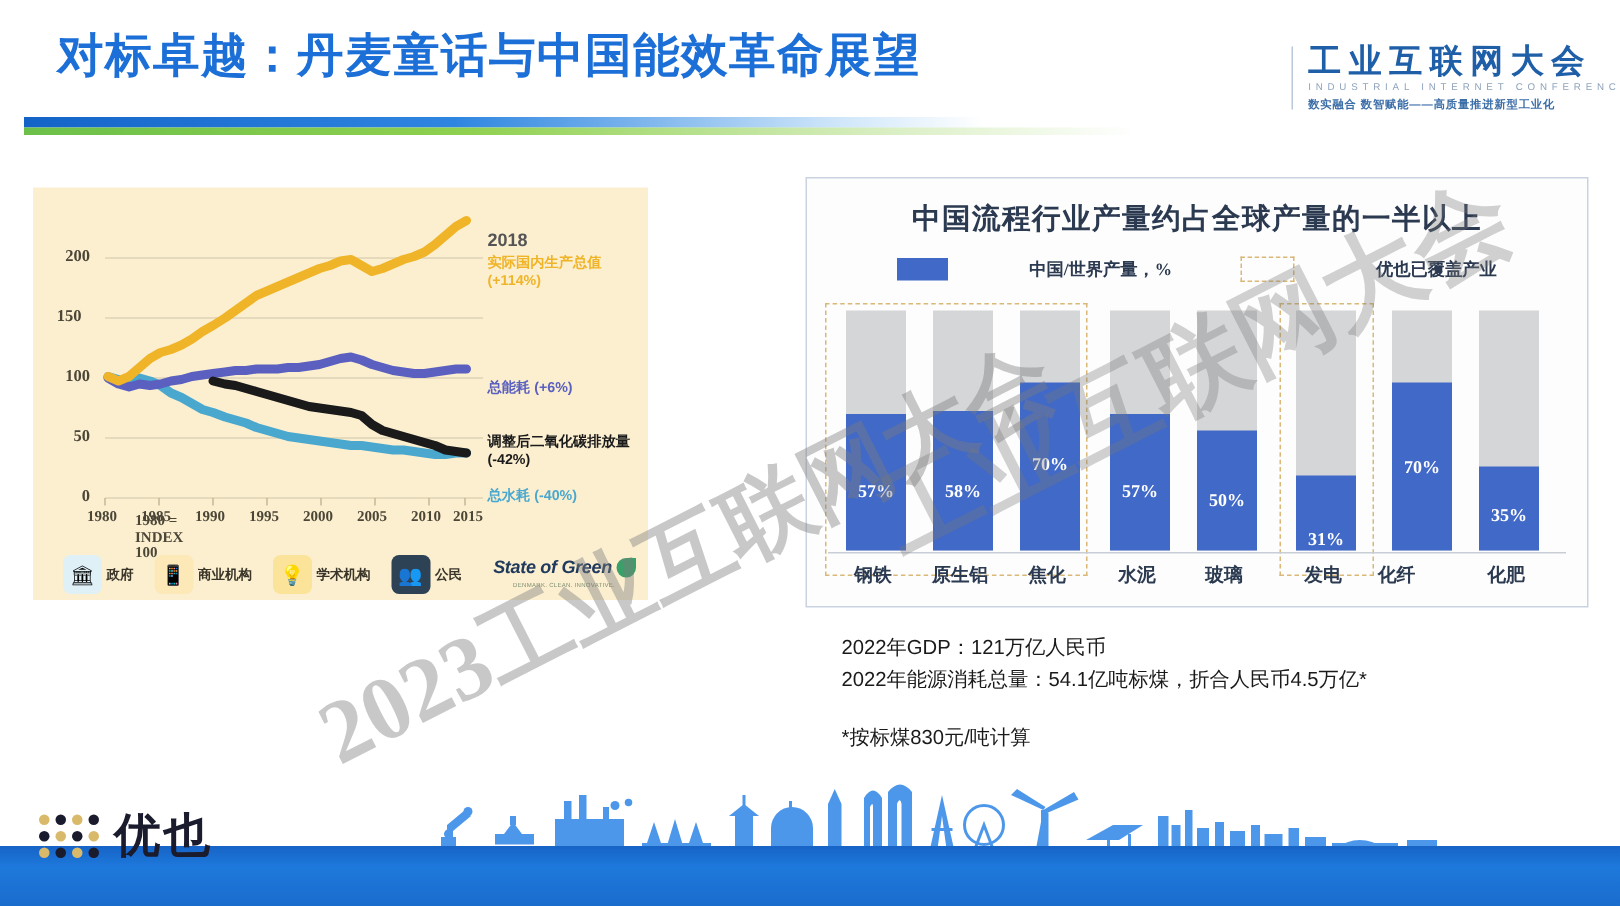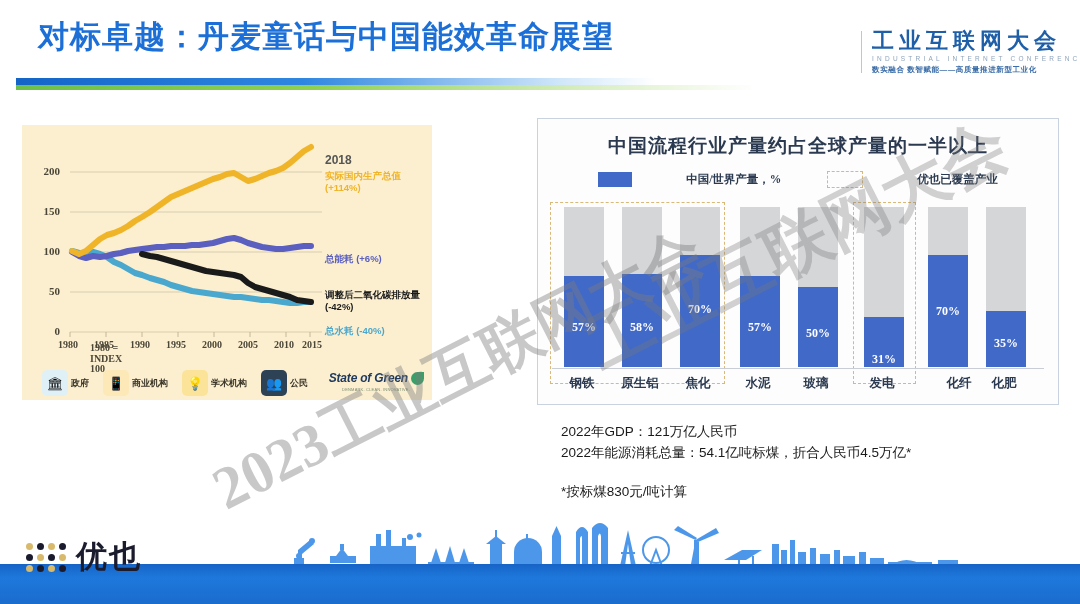--- a/index.html
+++ b/index.html
@@ -189,21 +189,21 @@
               184,146 191,147 198,148 205,149 212,150 219,152 226,158 233,162 240,164
               247,166 254,168 261,170 268,172 275,175 282,176 289,177"></polyline>
 
     <polyline fill="none" stroke="#f0b429" stroke-width="6" stroke-linejoin="round" stroke-linecap="round" points="50,126 57,129 64,126 71,120 78,114 85,110 92,108 99,105 106,101 113,96
               120,92 128,87 135,82 142,77 149,72 156,69 163,66 170,63 177,60 184,57
               191,54 198,52 205,49 212,48 219,52 226,56 233,54 240,51 247,48 254,46
               261,43 268,38 275,32 282,26 289,22"></polyline>
   </svg>
 
   <div class="lc-ytick" style="left:10px;top:40px;">200</div>
-  <div class="lc-ytick" style="left:10px;top:80px;">150</div>
+  <div class="lc-ytick" style="left:10px;top:80px;text-align:center;">150</div>
   <div class="lc-ytick" style="left:10px;top:120px;">100</div>
   <div class="lc-ytick" style="left:10px;top:160px;">50</div>
   <div class="lc-ytick" style="left:10px;top:200px;">0</div>
 
   <div class="lc-xtick" style="left:36px;top:214px;">1980</div>
   <div class="lc-xtick" style="left:72px;top:214px;">1985</div>
   <div class="lc-xtick" style="left:108px;top:214px;">1990</div>
   <div class="lc-xtick" style="left:144px;top:214px;">1995</div>
   <div class="lc-xtick" style="left:180px;top:214px;">2000</div>
   <div class="lc-xtick" style="left:216px;top:214px;">2005</div>
@@ -313,21 +313,21 @@
   </div>
 
   <div id="rc-baseline"></div>
 
   <div class="rc-cat-label" style="left:19px;">钢铁</div>
   <div class="rc-cat-label" style="left:77px;">原生铝</div>
   <div class="rc-cat-label" style="left:135px;">焦化</div>
   <div class="rc-cat-label" style="left:195px;">水泥</div>
   <div class="rc-cat-label" style="left:253px;">玻璃</div>
   <div class="rc-cat-label" style="left:319px;">发电</div>
-  <div class="rc-cat-label" style="left:396px;font-family:Liberation Mono, monospace;">化纤</div>
+  <div class="rc-cat-label" style="left:368px;font-family:Liberation Mono, monospace;">化纤</div>
   <div class="rc-cat-label" style="left:441px;">化肥</div>
 </div>
 
 <div id="notes-block">
   <div class="note-line">2022年GDP：121万亿人民币</div>
   <div class="note-line">2022年能源消耗总量：54.1亿吨标煤，折合人民币4.5万亿*</div>
   <div id="note-footnote">*按标煤830元/吨计算</div>
 </div>
 
 <div class="watermark" id="watermark-left">2023工业互联网大会</div>

